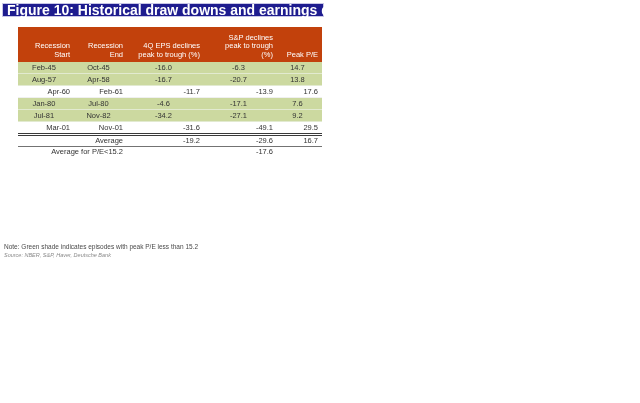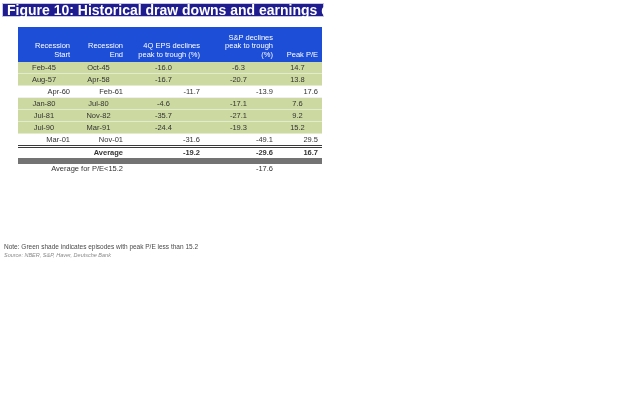--- a/index.html
+++ b/index.html
@@ -35,21 +35,21 @@
     table-layout: fixed;
     font-size: 7.5px;
     color: #333333;
   }
   col.c1 { width: 56px; }
   col.c2 { width: 53px; }
   col.c3 { width: 77px; }
   col.c4 { width: 73px; }
   col.c5 { width: 45px; }
   thead th {
-    background: #1d4ed8;
+    background: #c2410c;
     color: #ffffff;
     font-weight: normal;
     text-align: right;
     vertical-align: bottom;
     height: 35px;
     padding: 2px 4px 3px 0;
     line-height: 8.5px;
     box-sizing: border-box;
   }
   tbody td {
@@ -68,22 +68,21 @@
   }
   tfoot td {
     height: 10px;
     line-height: 10px;
     text-align: right;
     padding: 0 4px 0 0;
     white-space: nowrap;
   }
   tr.avg-row td {
     border-top: 3px double #3a3a3a;
-    border-bottom: 6px solid #737373;
-    font-weight: bold;
+    border-bottom: 1px solid #737373;
   }
   .note {
     position: absolute;
     left: 4px;
     top: 243px;
     font-size: 6.5px;
     color: #4a4a4a;
     white-space: nowrap;
   }
   .source {
@@ -160,30 +159,23 @@
         <tr class="shaded">
           <td>Jan-80</td>
           <td>Jul-80</td>
           <td>-4.6</td>
           <td>-17.1</td>
           <td>7.6</td>
         </tr>
         <tr class="shaded">
           <td>Jul-81</td>
           <td>Nov-82</td>
-          <td>-35.7</td>
+          <td>-34.2</td>
           <td>-27.1</td>
           <td>9.2</td>
-        </tr>
-        <tr class="shaded">
-          <td>Jul-90</td>
-          <td>Mar-91</td>
-          <td>-24.4</td>
-          <td>-19.3</td>
-          <td>15.2</td>
         </tr>
         <tr>
           <td>Mar-01</td>
           <td>Nov-01</td>
           <td>-31.6</td>
           <td>-49.1</td>
           <td>29.5</td>
         </tr>
       </tbody>
     <tfoot>

